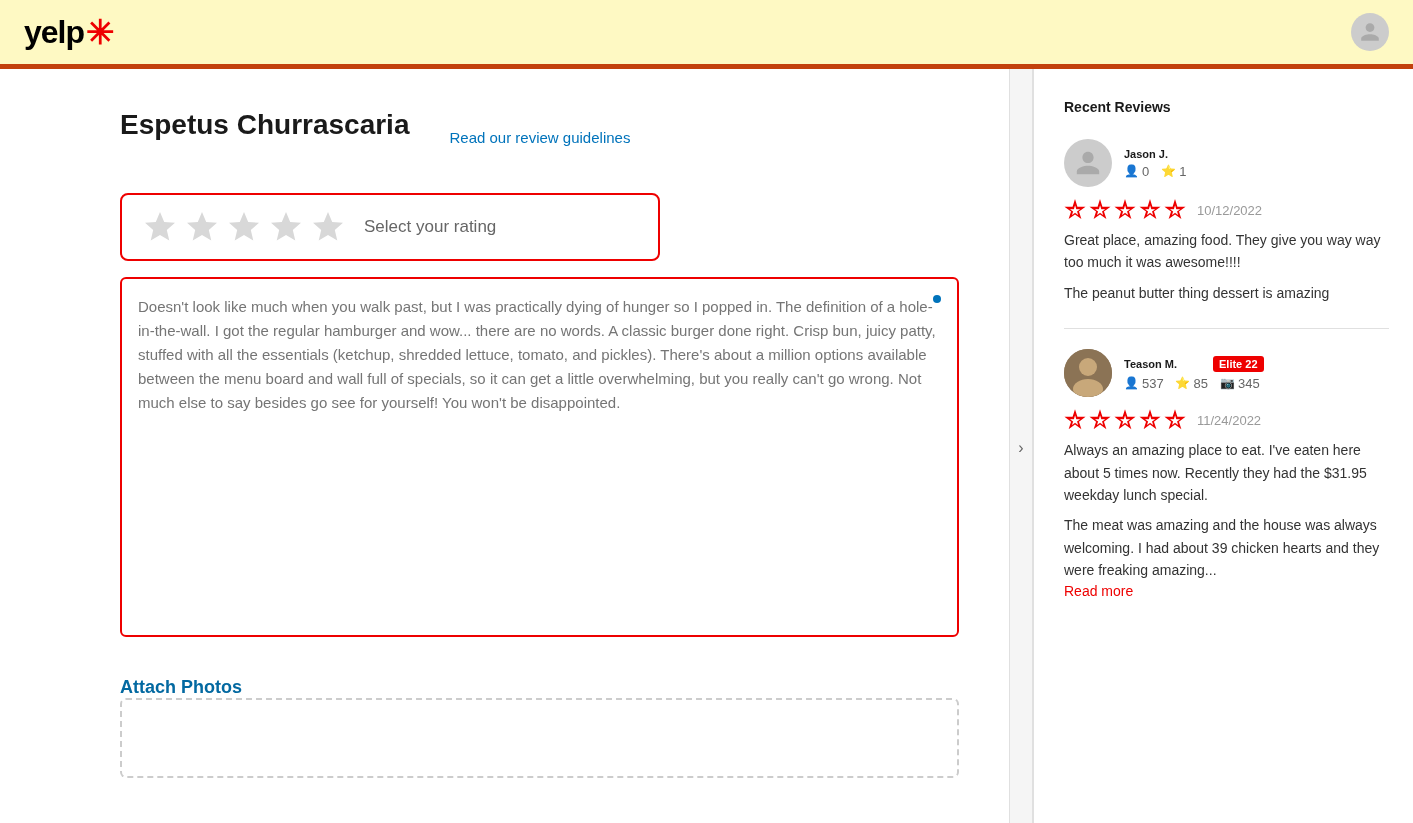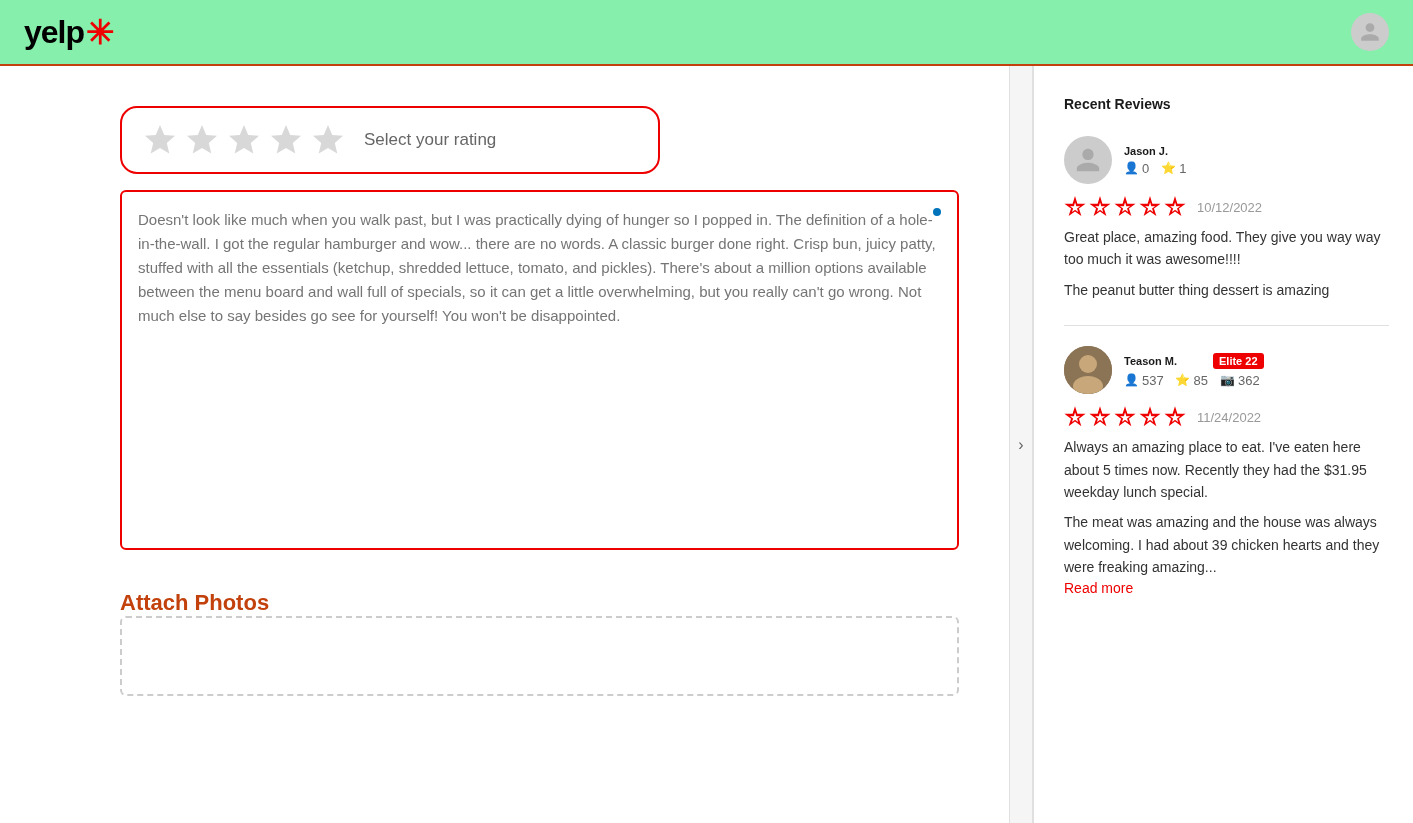--- a/index.html
+++ b/index.html
@@ -4,24 +4,24 @@
   <style>
     * { box-sizing: border-box; margin: 0; padding: 0; }
     body { font-family: -apple-system, BlinkMacSystemFont, 'Helvetica Neue', Arial, sans-serif; background: #fff; color: #333; }
 
     
     .header {
       display: flex;
       align-items: center;
       justify-content: space-between;
       padding: 12px 24px;
-      border-bottom: 2px solid #c2410c;
+      border-bottom: 5px solid #c2410c;
       position: sticky;
       top: 0;
-      background: #86efac;
+      background: #fef9c3;
       z-index: 100;
     }
     .yelp-logo {
       display: flex;
       align-items: center;
       font-size: 32px;
       font-weight: 900;
       color: #000;
       text-decoration: none;
       letter-spacing: -1px;
@@ -98,21 +98,21 @@
     }
     .title-row {
       display: flex;
       align-items: center;
       margin-bottom: 28px;
     }
 
     
     .rating-box {
       border: 2px solid #e00;
-      border-radius: 17px;
+      border-radius: 8px;
       padding: 14px 20px;
       display: inline-flex;
       align-items: center;
       gap: 10px;
       margin-bottom: 16px;
       width: 100%;
       max-width: 540px;
     }
     .stars-container {
       display: flex;
@@ -157,23 +157,23 @@
       top: 16px;
       right: 16px;
       width: 8px;
       height: 8px;
       background: #0073bb;
       border-radius: 50%;
     }
 
     
     .attach-photos-title {
-      font-size: 22px;
+      font-size: 18px;
       font-weight: 800;
-      color: #c2410c;
+      color: #0369a1;
     }
     .photo-upload-area {
       border: 2px dashed #ccc;
       border-radius: 6px;
       width: 100%;
       max-width: 860px;
       height: 80px;
       display: flex;
       align-items: center;
       justify-content: center;
@@ -298,20 +298,24 @@
   <div class="user-avatar">
     <svg width="22" height="22" viewBox="0 0 24 24" fill="#aaa">
         <path d="M12 12c2.7 0 4.8-2.1 4.8-4.8S14.7 2.4 12 2.4 7.2 4.5 7.2 7.2 9.3 12 12 12zm0 2.4c-3.2 0-9.6 1.6-9.6 4.8v2.4h19.2v-2.4c0-3.2-6.4-4.8-9.6-4.8z"></path>
       </svg>
   </div>
 </header>
 
 <div class="main-layout">
 
   <div class="left-content">
+    <div class="title-row">
+      <h1 class="page-title">Espetus Churrascaria</h1>
+      <a class="guidelines-link" href="#" style="margin-left: 40px;">Read our review guidelines</a>
+    </div>
 
     
     <div class="rating-box">
       <div class="stars-container">
         <svg class="star-icon" viewBox="0 0 24 24" fill="#d8d8d8">
             <path d="M12 17.27L18.18 21l-1.64-7.03L22 9.24l-7.19-.61L12 2 9.19 8.63 2 9.24l5.46 4.73L5.82 21z"></path>
           </svg>
         <svg class="star-icon" viewBox="0 0 24 24" fill="#d8d8d8">
             <path d="M12 17.27L18.18 21l-1.64-7.03L22 9.24l-7.19-.61L12 2 9.19 8.63 2 9.24l5.46 4.73L5.82 21z"></path>
           </svg>
@@ -400,21 +404,21 @@
             <span class="stat">
               <span class="stat-icon">👤</span>
               <span>537</span>
             </span>
             <span class="stat">
               <span class="stat-icon">⭐</span>
               <span>85</span>
             </span>
             <span class="stat">
               <span class="stat-icon">📷</span>
-              <span>362</span>
+              <span>345</span>
             </span>
           </div>
         </div>
       </div>
       <div class="review-stars">
         <span class="filled-star">★</span>
         <span class="filled-star">★</span>
         <span class="filled-star">★</span>
         <span class="filled-star">★</span>
         <span class="filled-star">★</span>

